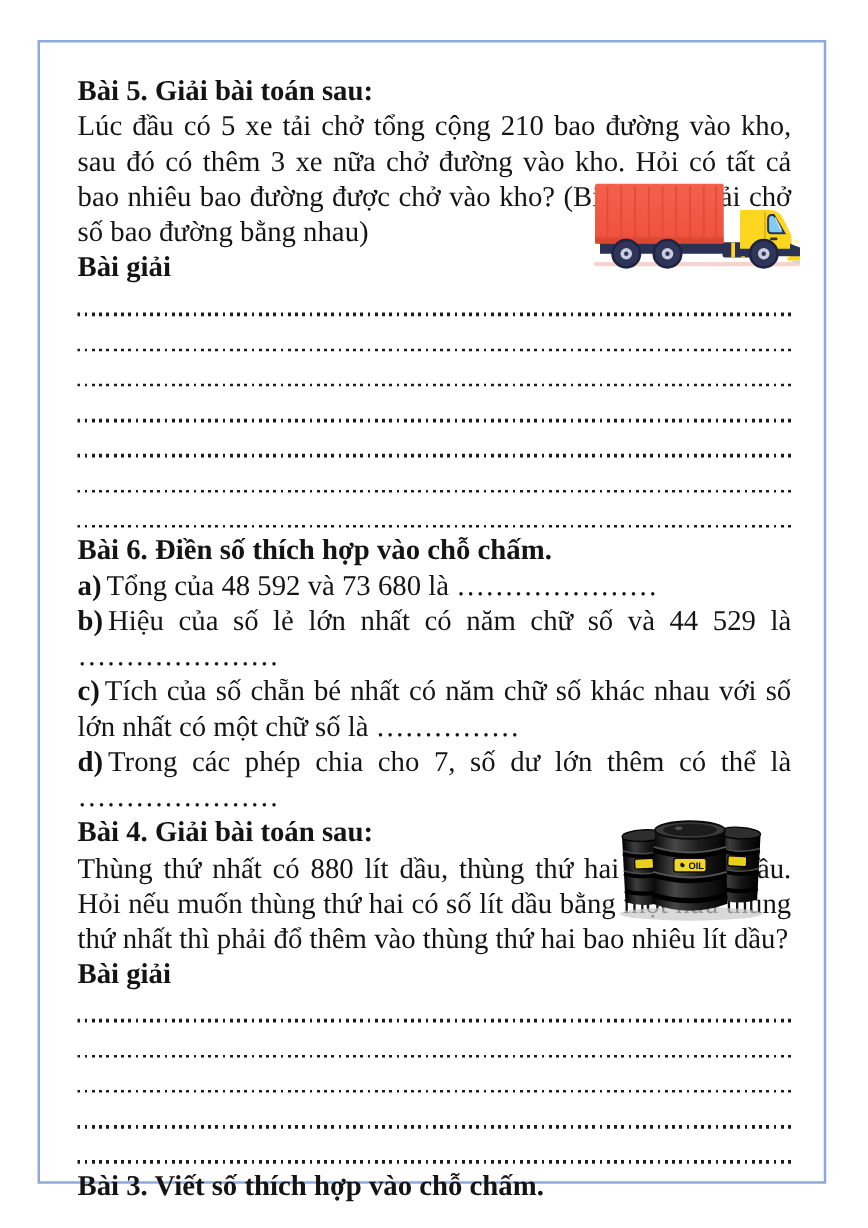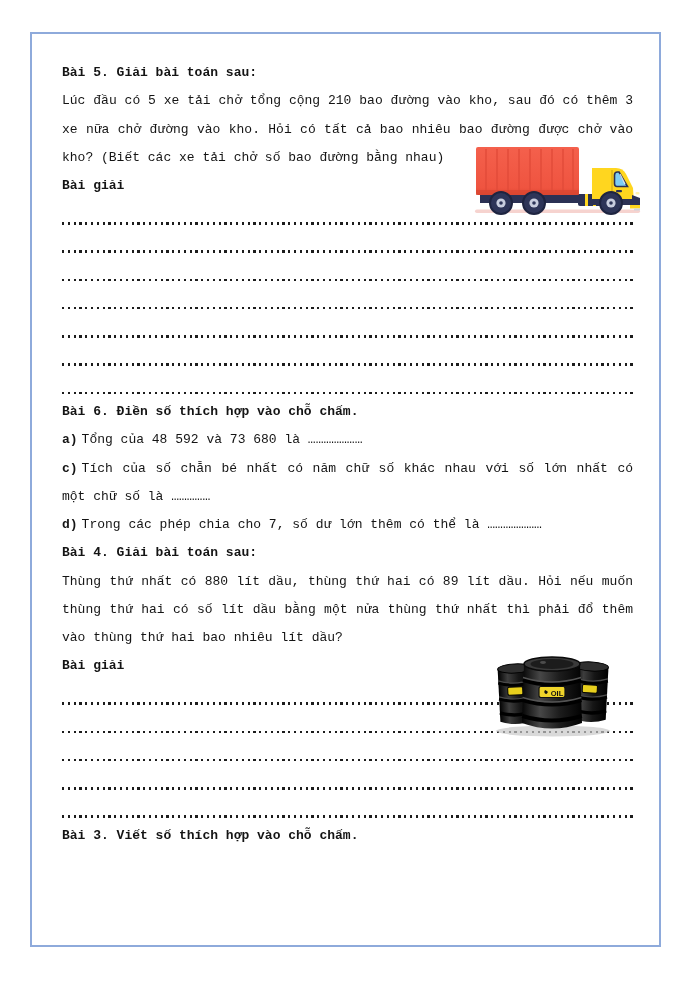--- a/index.html
+++ b/index.html
@@ -7,21 +7,21 @@
     width:694px;height:982px;position:relative;background:#ffffff;
     font-family:"Liberation Serif","DejaVu Serif",serif;
     color:#141414;overflow:hidden;
   }
   .page-border{
     position:absolute;left:30px;top:32px;width:631px;height:915px;
     border:2px solid #8eaadb;box-sizing:border-box;background:#fff;
   }
   .content{
     position:absolute;left:62px;top:59px;width:571px;
-    font-size:13px;line-height:28.25px;font-family:Liberation Mono, monospace;
+    font-size:23px;line-height:28.25px;
   }
   .heading{font-weight:bold;}
   .para{text-align:justify;text-justify:inter-word;}
   .solution-label{text-align:left;font-weight:bold;}
   .item .lbl{font-weight:bold;margin-right:4px;}
   .item{text-align:justify;}
   .dot-line{height:28.25px;position:relative;}
   .dot-line::after{
     content:"";position:absolute;left:0;right:0;bottom:4px;height:2.4px;
     background-image:repeating-linear-gradient(to right,#1c1c1c 0 2.2px,transparent 2.2px 5.8px);
@@ -48,20 +48,21 @@
         <div class="dot-line"></div>
         <div class="dot-line"></div>
         <div class="dot-line"></div>
         <div class="dot-line"></div>
       </div>
   </section>
 
   <section>
     <div class="heading">Bài 6. Điền số thích hợp vào chỗ chấm.</div>
     <div class="item"><span class="lbl">a)</span><span>Tổng của 48 592 và 73 680 là …………………</span></div>
+    <div class="item"><span class="lbl">b)</span><span>Hiệu của số lẻ lớn nhất có năm chữ số và 44 529 là …………………</span></div>
     <div class="item"><span class="lbl">c)</span><span>Tích của số chẵn bé nhất có năm chữ số khác nhau với số lớn nhất có một chữ số là ……………</span></div>
     <div class="item"><span class="lbl">d)</span><span>Trong các phép chia cho 7, số dư lớn thêm có thể là …………………</span></div>
   </section>
 
   <section>
     <div class="heading">Bài 4. Giải bài toán sau:</div>
     <div class="para">Thùng thứ nhất có 880 lít dầu, thùng thứ hai có 89 lít dầu. Hỏi nếu muốn thùng thứ hai có số lít dầu bằng một nửa thùng thứ nhất thì phải đổ thêm vào thùng thứ hai bao nhiêu lít dầu?</div>
     <div class="solution-label">Bài giải</div>
     <div>
         <div class="dot-line"></div>

